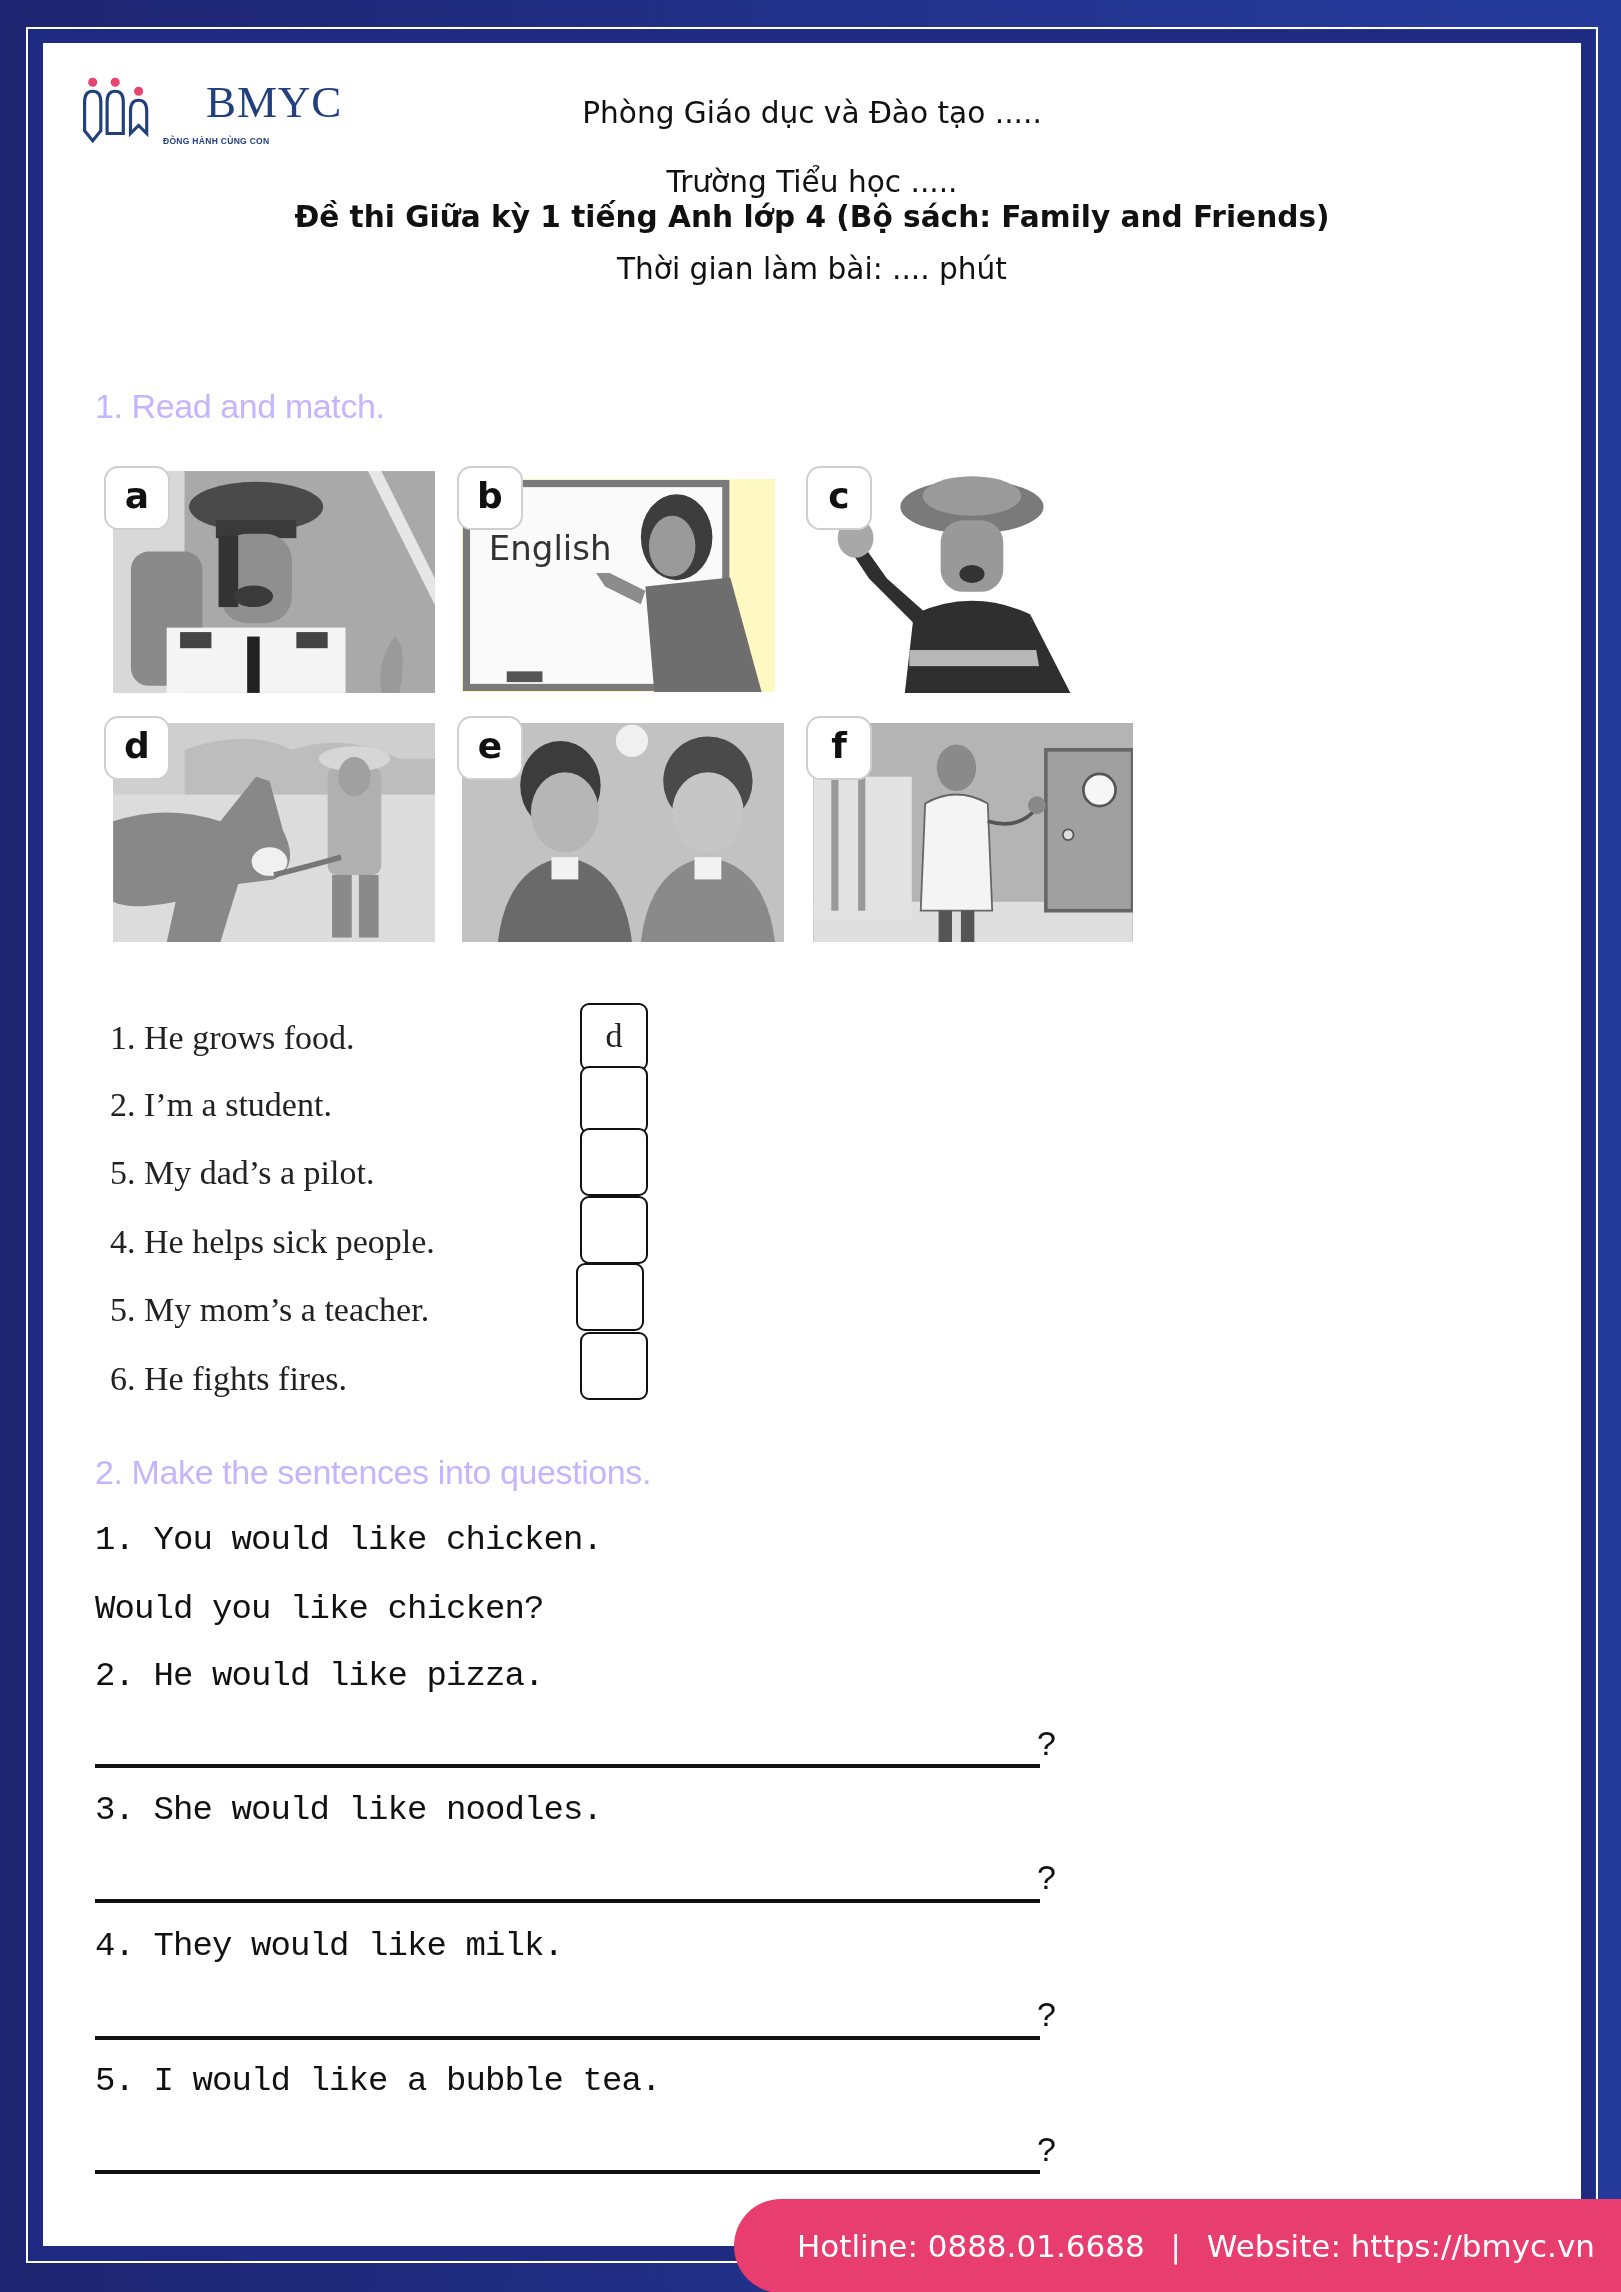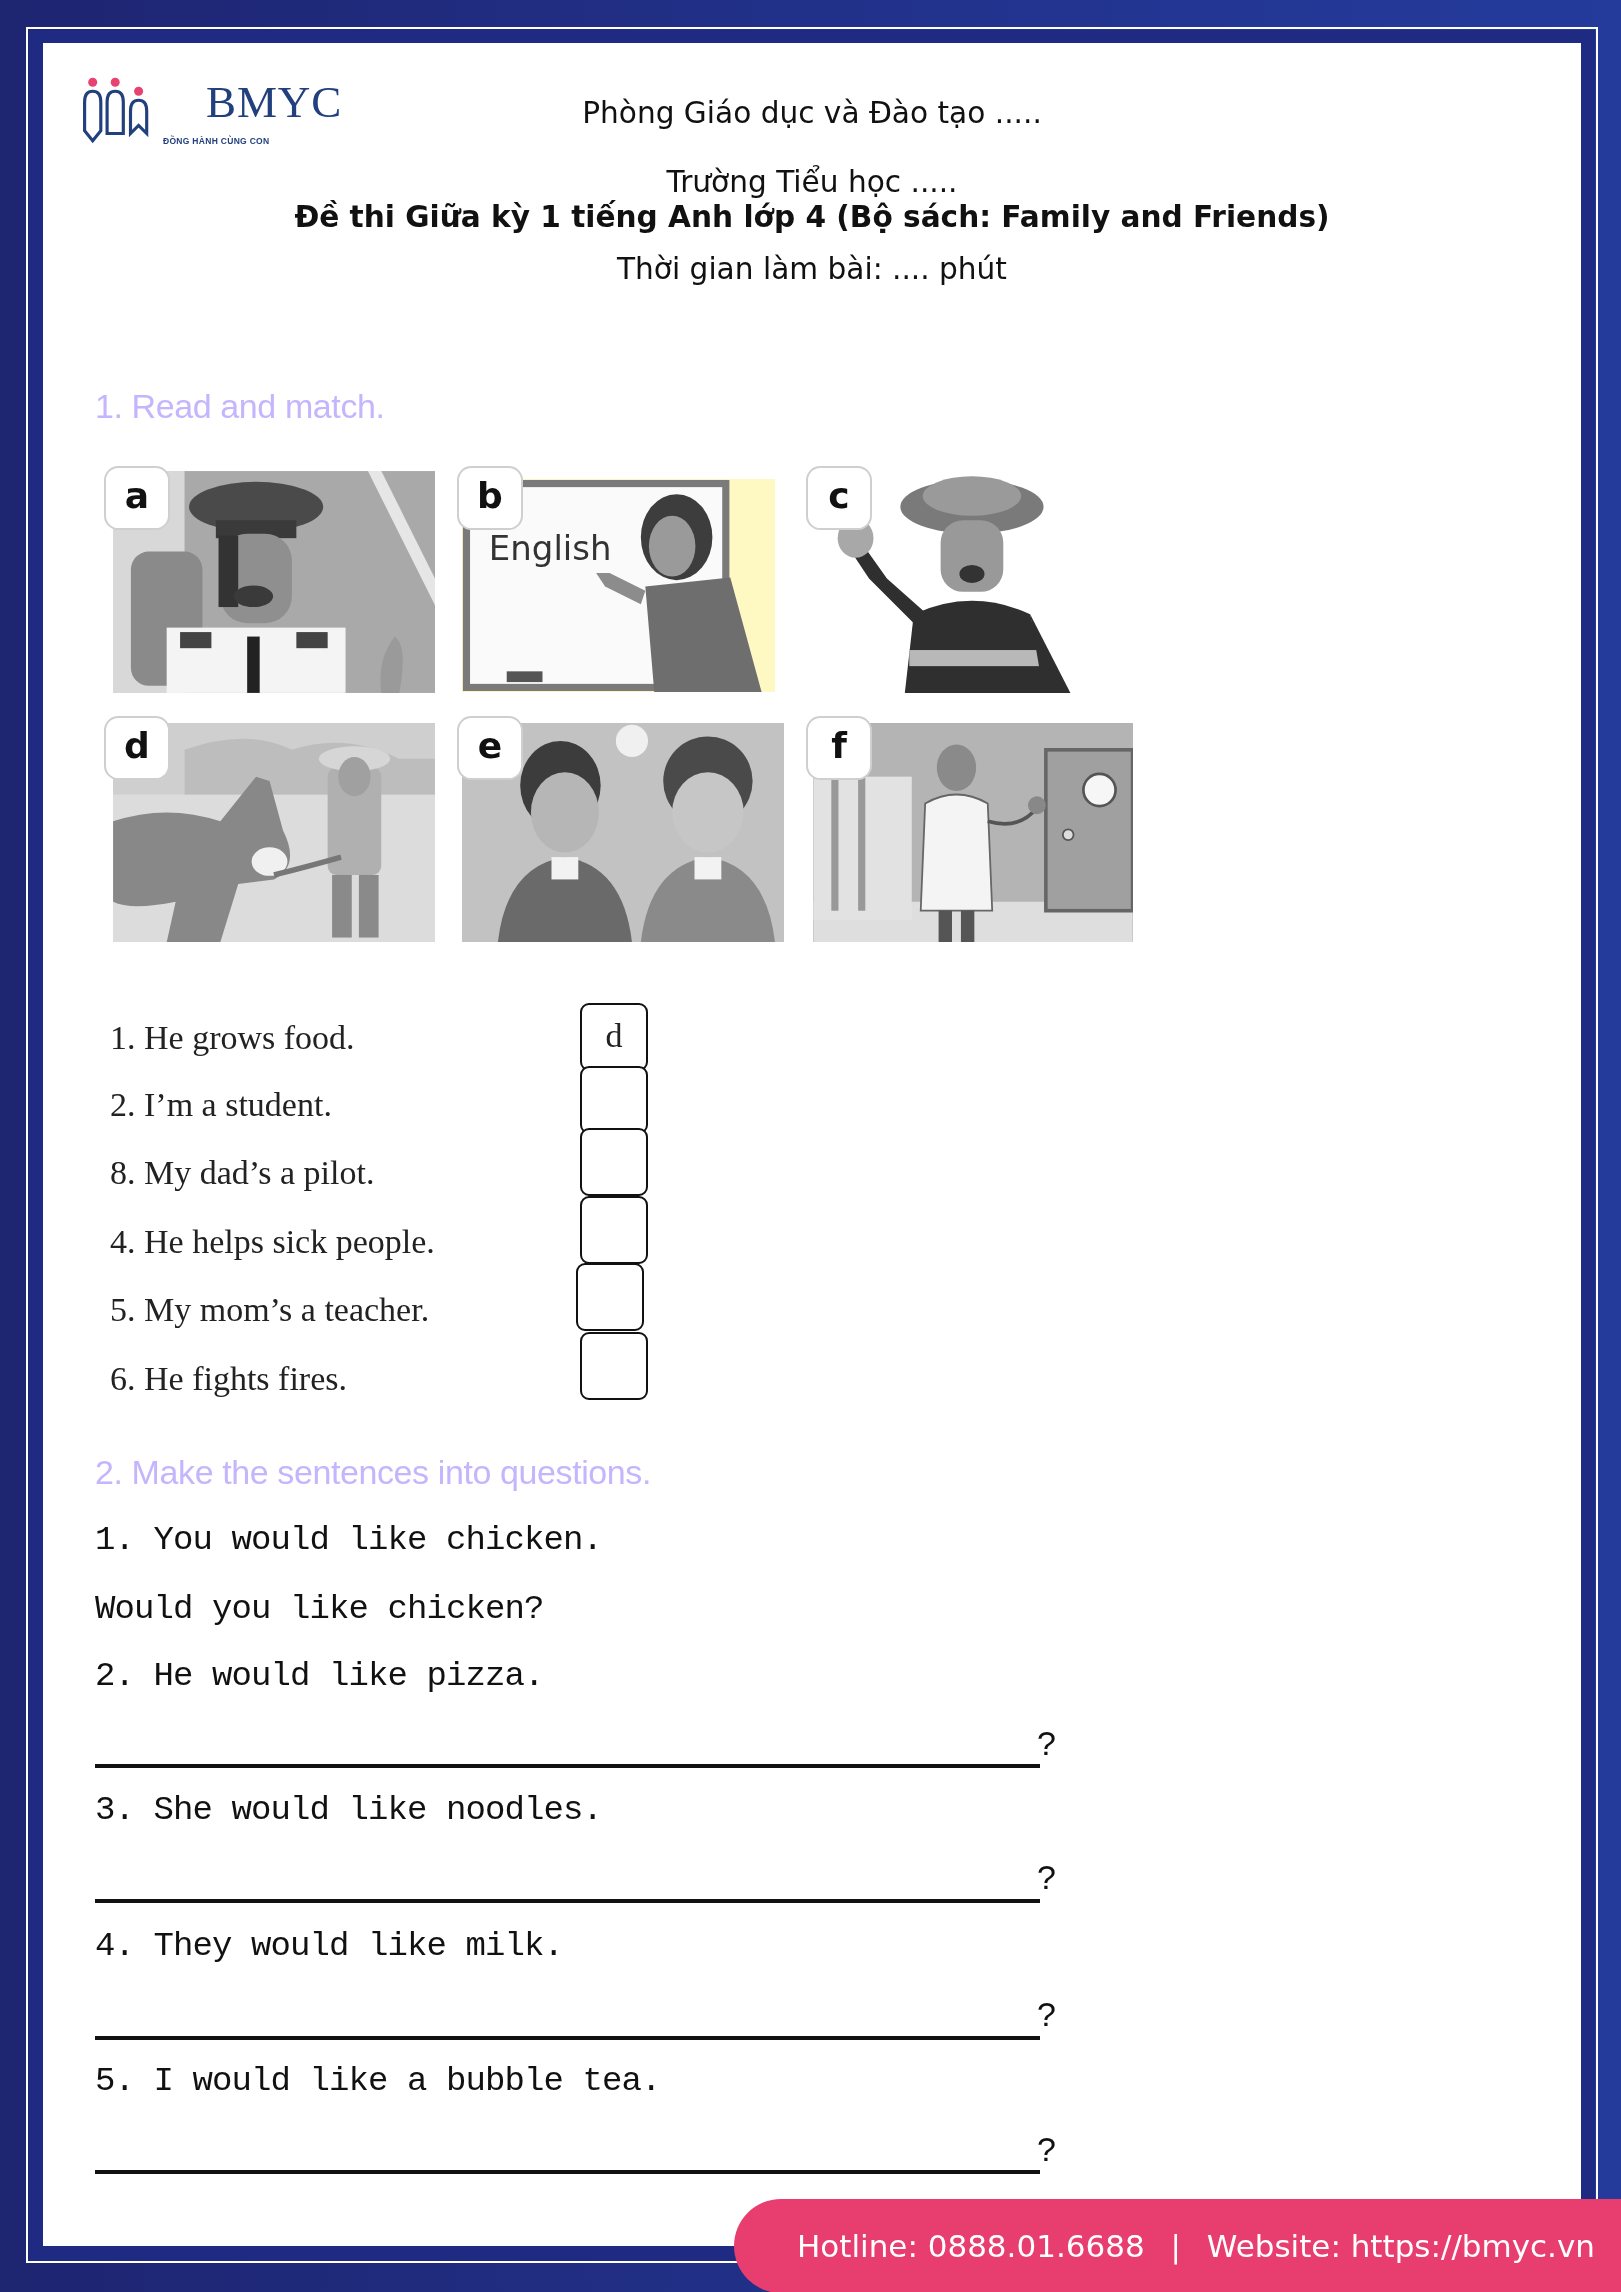--- a/index.html
+++ b/index.html
@@ -195,21 +195,21 @@
       <rect x="165" y="210" width="15" height="35" fill="#555"></rect>
       <path d="M195 110 Q230 120 250 95" stroke="#555" stroke-width="4" fill="none"></path>
       <circle cx="250" cy="92" r="10" fill="#888"></circle>
     </svg>
   </div>
   <div class="label-badge" style="left:0; top:0;">f</div>
 </div>
 
 <div class="match-item" style="top:1019px;">1. He grows food.</div>
 <div class="match-item" style="top:1086px;">2. I’m a student.</div>
-<div class="match-item" style="top:1154px;">8. My dad’s a pilot.</div>
+<div class="match-item" style="top:1154px;">5. My dad’s a pilot.</div>
 <div class="match-item" style="top:1223px;">4. He helps sick people.</div>
 <div class="match-item" style="top:1291px;">5. My mom’s a teacher.</div>
 <div class="match-item" style="top:1360px;">6. He fights fires.</div>
 
 <div class="answer-box" style="top:1003px;">d</div>
 <div class="answer-box" style="top:1066px;"></div>
 <div class="answer-box" style="top:1128px;"></div>
 <div class="answer-box" style="top:1196px;"></div>
 <div class="answer-box" style="top:1263px; left:576px;"></div>
 <div class="answer-box" style="top:1332px;"></div>

